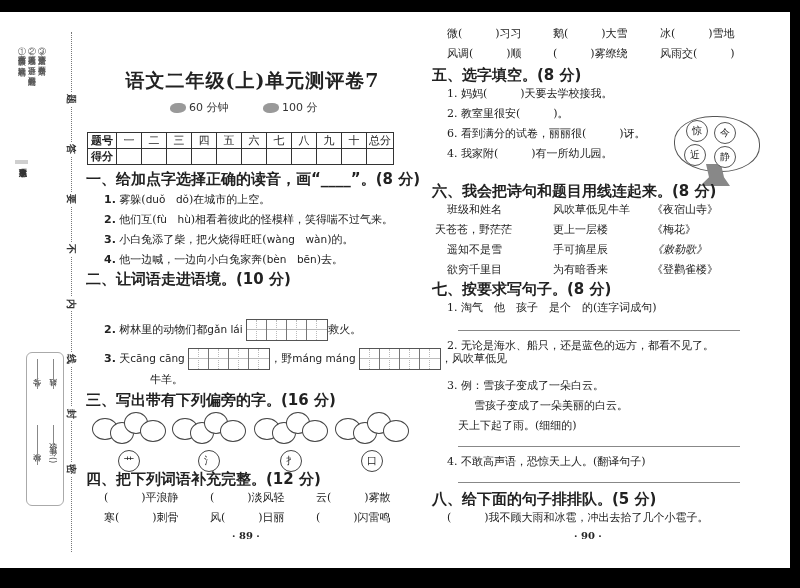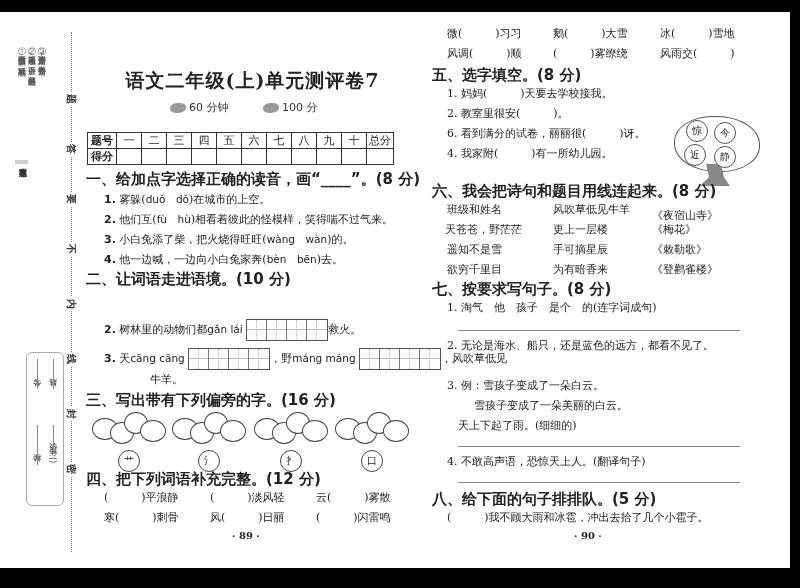--- a/index.html
+++ b/index.html
@@ -201,30 +201,30 @@
     <div class="crown"></div>
     <div class="trunk"></div>
     <div class="apl" style="left:14px;top:8px;">惊</div>
     <div class="apl" style="left:42px;top:10px;">今</div>
     <div class="apl" style="left:12px;top:32px;">近</div>
     <div class="apl" style="left:42px;top:34px;">静</div>
   </div>
 
   <div class="sec" style="left:432px;top:170px;">六、我会把诗句和题目用线连起来。(8 分)</div>
   <div class="line" style="left:447px;top:190px;">班级和姓名</div>
-  <div class="line" style="left:445px;top:210px;">天苍苍，野茫茫</div>
+  <div class="line" style="left:435px;top:210px;">天苍苍，野茫茫</div>
   <div class="line" style="left:447px;top:230px;">遥知不是雪</div>
   <div class="line" style="left:447px;top:250px;">欲穷千里目</div>
   <div class="line" style="left:553px;top:190px;">风吹草低见牛羊</div>
   <div class="line" style="left:553px;top:210px;">更上一层楼</div>
   <div class="line" style="left:553px;top:230px;">手可摘星辰</div>
   <div class="line" style="left:553px;top:250px;">为有暗香来</div>
-  <div class="line" style="left:652px;top:196px;">《夜宿山寺》</div>
+  <div class="line" style="left:652px;top:190px;">《夜宿山寺》</div>
   <div class="line" style="left:652px;top:210px;">《梅花》</div>
-  <div class="line" style="left:652px;top:230px;">《敕勒歌》</div>
+  <div class="line" style="left:652px;top:230px;font-style:italic;">《敕勒歌》</div>
   <div class="line" style="left:652px;top:250px;">《登鹳雀楼》</div>
 
   <div class="sec" style="left:432px;top:268px;">七、按要求写句子。(8 分)</div>
   <div class="line" style="left:447px;top:288px;">1. 淘气　他　孩子　是个　的(连字词成句)</div>
   <div class="answer" style="left:458px;top:318px;width:282px;"></div>
   <div class="line" style="left:447px;top:326px;">2. 无论是海水、船只，还是蓝色的远方，都看不见了。</div>
   <div class="line" style="left:447px;top:366px;">3. 例：雪孩子变成了一朵白云。</div>
   <div class="line" style="left:474px;top:386px;">雪孩子变成了一朵美丽的白云。</div>
   <div class="line" style="left:458px;top:406px;">天上下起了雨。(细细的)</div>
   <div class="answer" style="left:458px;top:434px;width:282px;"></div>

